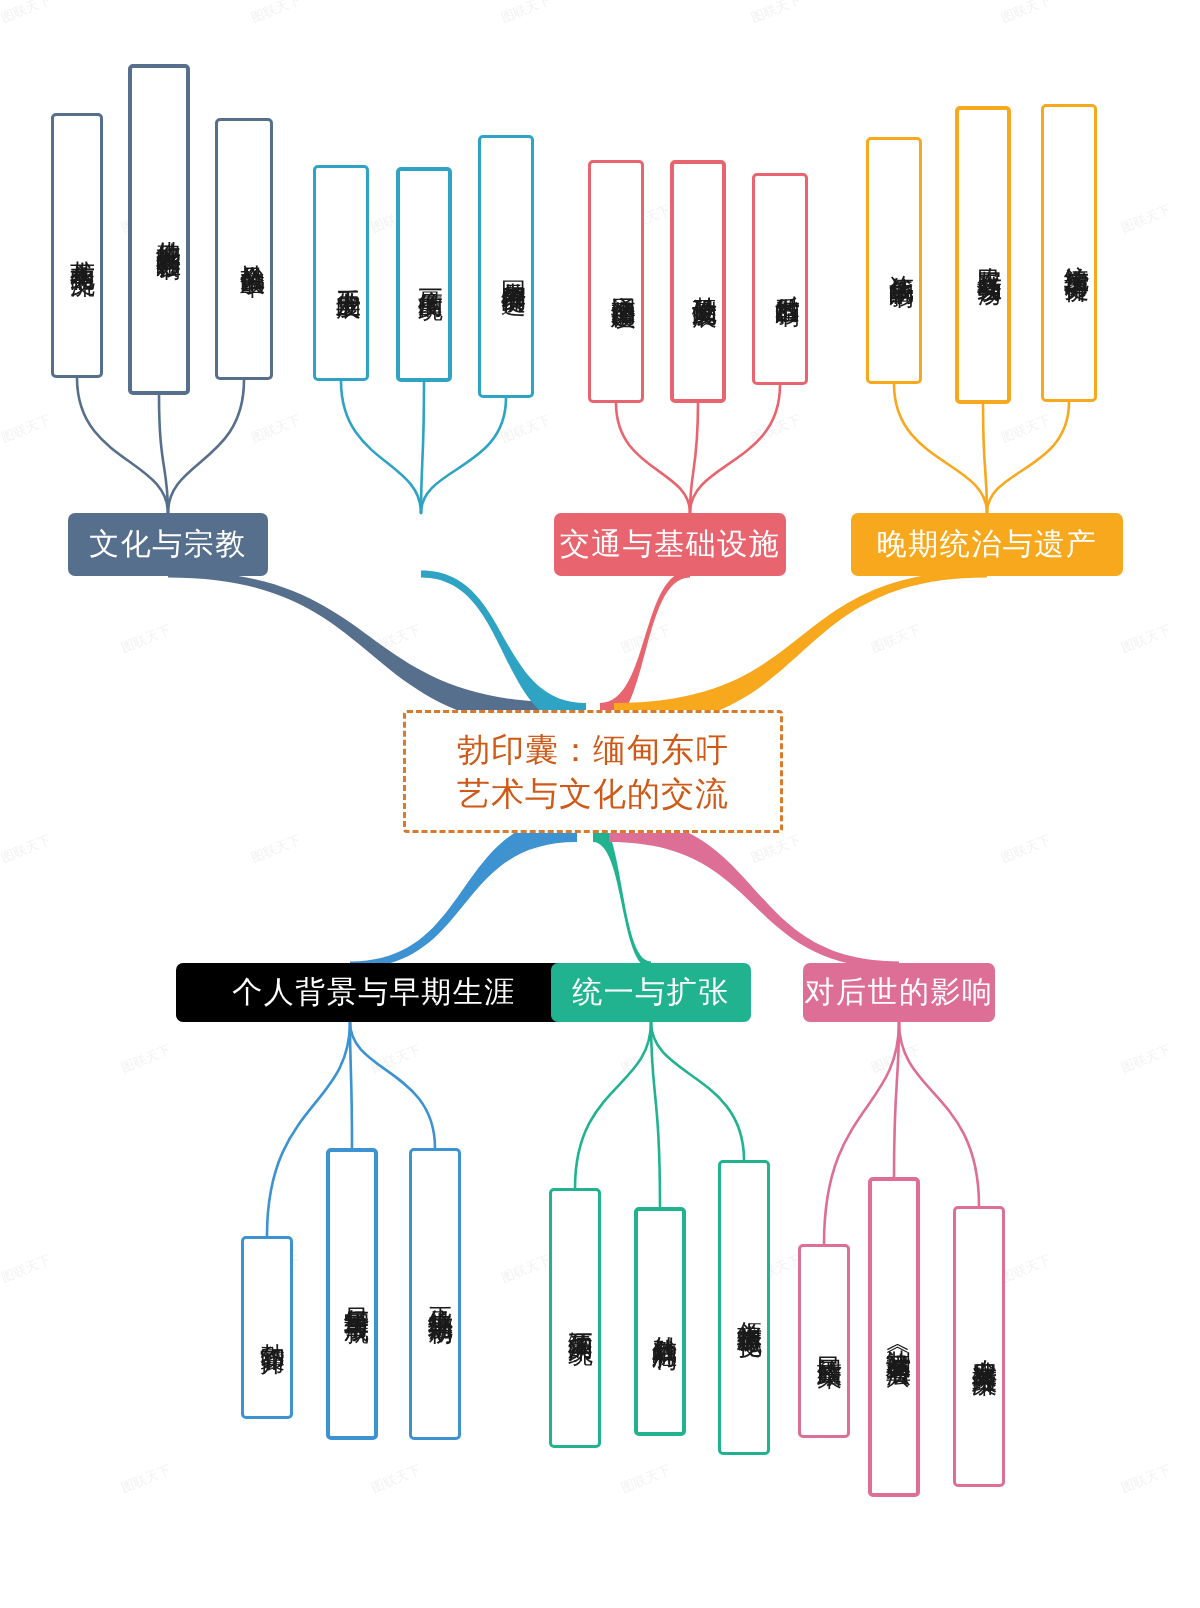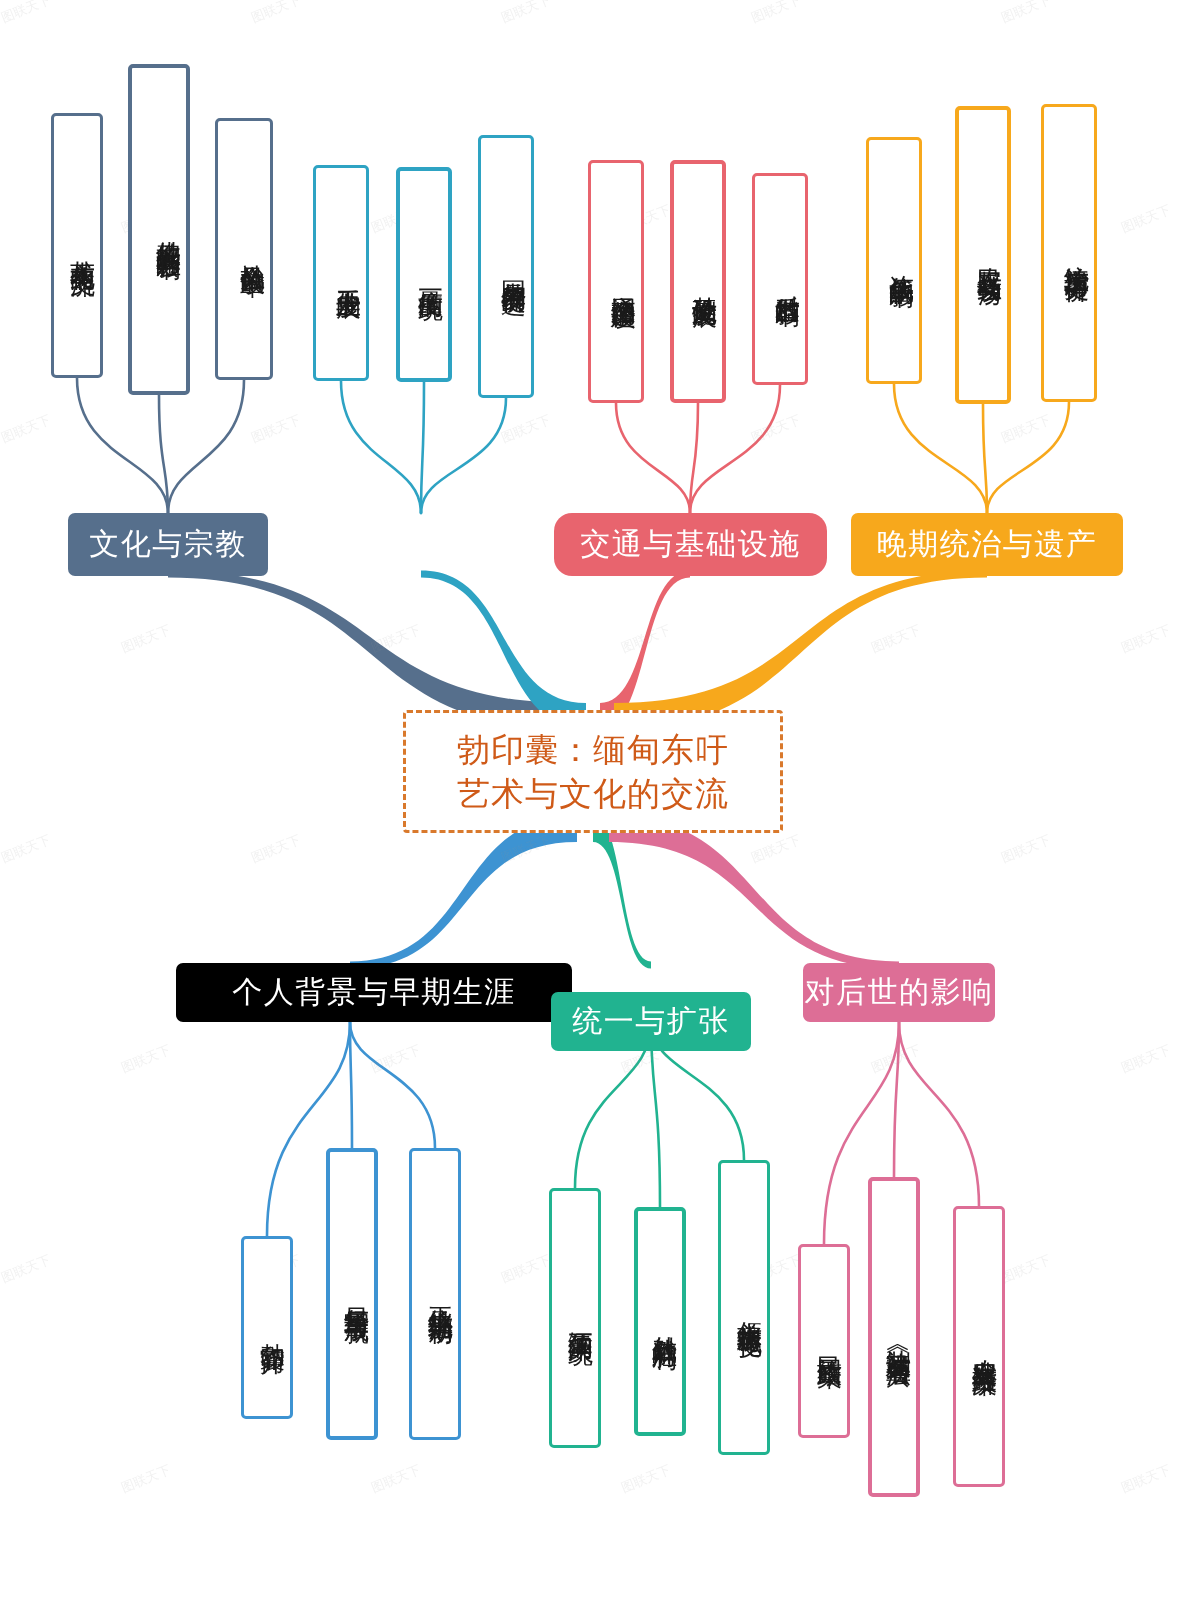--- a/index.html
+++ b/index.html
@@ -147,21 +147,21 @@
     </div>
     <div class="leaf-node" style="left: 313px; top: 165px; width: 56px; height: 216px; border-color: rgb(46, 163, 195); border-width: 3px;">
       <span>手工业的发展</span>
     </div>
     <div class="leaf-node" style="left: 396px; top: 167px; width: 56px; height: 215px; border-color: rgb(46, 163, 195); border-width: 4px;">
       <span>度量衡的统一</span>
     </div>
     <div class="leaf-node" style="left: 478px; top: 135px; width: 56px; height: 263px; border-color: rgb(46, 163, 195); border-width: 3px;">
       <span>国内外贸易的促进</span>
     </div>
-    <div class="branch-node" style="left: 554px; top: 513px; width: 273px; height: 63px; background: rgb(232, 100, 110); border-radius: 18px;">
+    <div class="branch-node" style="left: 554px; top: 513px; width: 232px; height: 63px; background: rgb(232, 100, 110);">
       <span>交通与基础设施</span>
     </div>
     <div class="leaf-node" style="left: 588px; top: 160px; width: 56px; height: 243px; border-color: rgb(232, 100, 110); border-width: 3px;">
       <span>交通网络的建设</span>
     </div>
     <div class="leaf-node" style="left: 670px; top: 160px; width: 56px; height: 243px; border-color: rgb(232, 100, 110); border-width: 4px;">
       <span>基础设施的发展</span>
     </div>
     <div class="leaf-node" style="left: 752px; top: 173px; width: 56px; height: 212px; border-color: rgb(232, 100, 110); border-width: 3px;">
       <span>对后世的影响</span>
@@ -183,21 +183,21 @@
     </div>
     <div class="leaf-node" style="left: 241px; top: 1236px; width: 52px; height: 183px; border-color: rgb(61, 147, 210); border-width: 3px;">
       <span>勃印囊简介</span>
     </div>
     <div class="leaf-node" style="left: 326px; top: 1148px; width: 52px; height: 292px; border-color: rgb(61, 147, 210); border-width: 4px;">
       <span>早年经历与军事成就</span>
     </div>
     <div class="leaf-node" style="left: 409px; top: 1148px; width: 52px; height: 292px; border-color: rgb(61, 147, 210); border-width: 3px;">
       <span>王位继承与统治初期</span>
     </div>
-    <div class="branch-node" style="left: 551px; top: 963px; width: 200px; height: 59px; background: rgb(33, 179, 144); margin-top: 29px;">
+    <div class="branch-node" style="left: 551px; top: 963px; width: 200px; height: 59px; background: rgb(33, 179, 144);">
       <span>统一与扩张</span>
     </div>
     <div class="leaf-node" style="left: 549px; top: 1188px; width: 52px; height: 260px; border-color: rgb(33, 179, 144); border-width: 3px;">
       <span>缅甸的第二次统一</span>
     </div>
     <div class="leaf-node" style="left: 634px; top: 1207px; width: 52px; height: 229px; border-color: rgb(33, 179, 144); border-width: 4px;">
       <span>对外战争与胜利</span>
     </div>
     <div class="leaf-node" style="left: 718px; top: 1160px; width: 52px; height: 295px; border-color: rgb(33, 179, 144); border-width: 3px;">
       <span>领土扩张与疆域变化</span>

